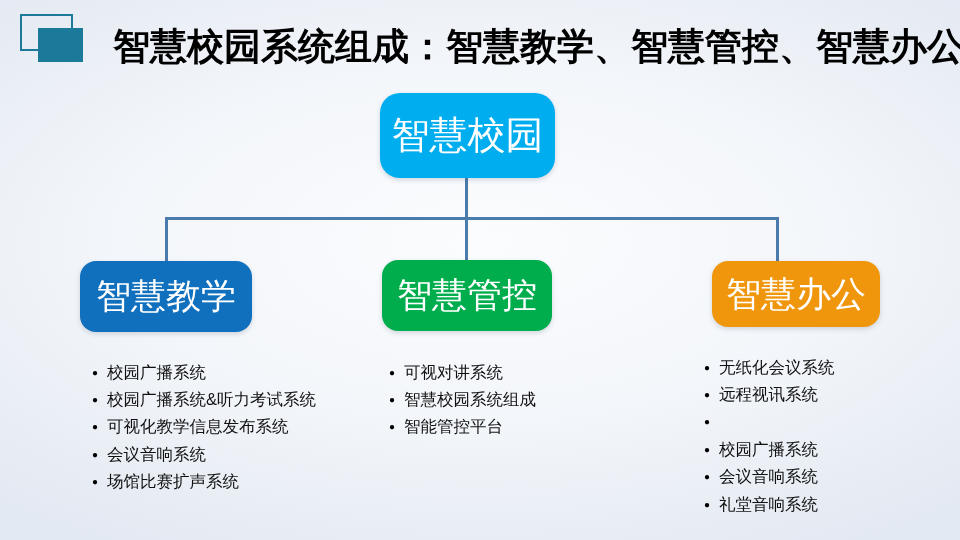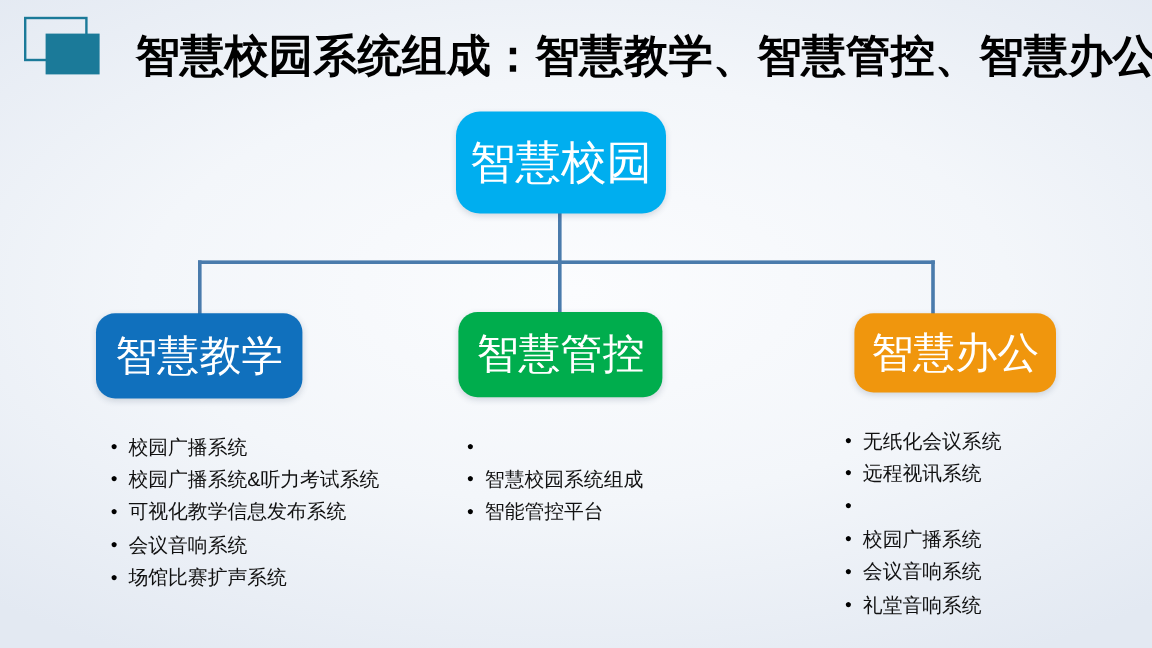--- a/index.html
+++ b/index.html
@@ -144,20 +144,21 @@
     </li>
     <li>
       <span class="bullet">●</span>
       <span>场馆比赛扩声系统</span>
     </li>
   </ul>
 
   <ul class="sys-list list-control">
     <li>
       <span class="bullet">●</span>
+      <span>可视对讲系统</span>
     </li>
     <li>
       <span class="bullet">●</span>
       <span>智慧校园系统组成</span>
     </li>
     <li>
       <span class="bullet">●</span>
       <span>智能管控平台</span>
     </li>
   </ul>

